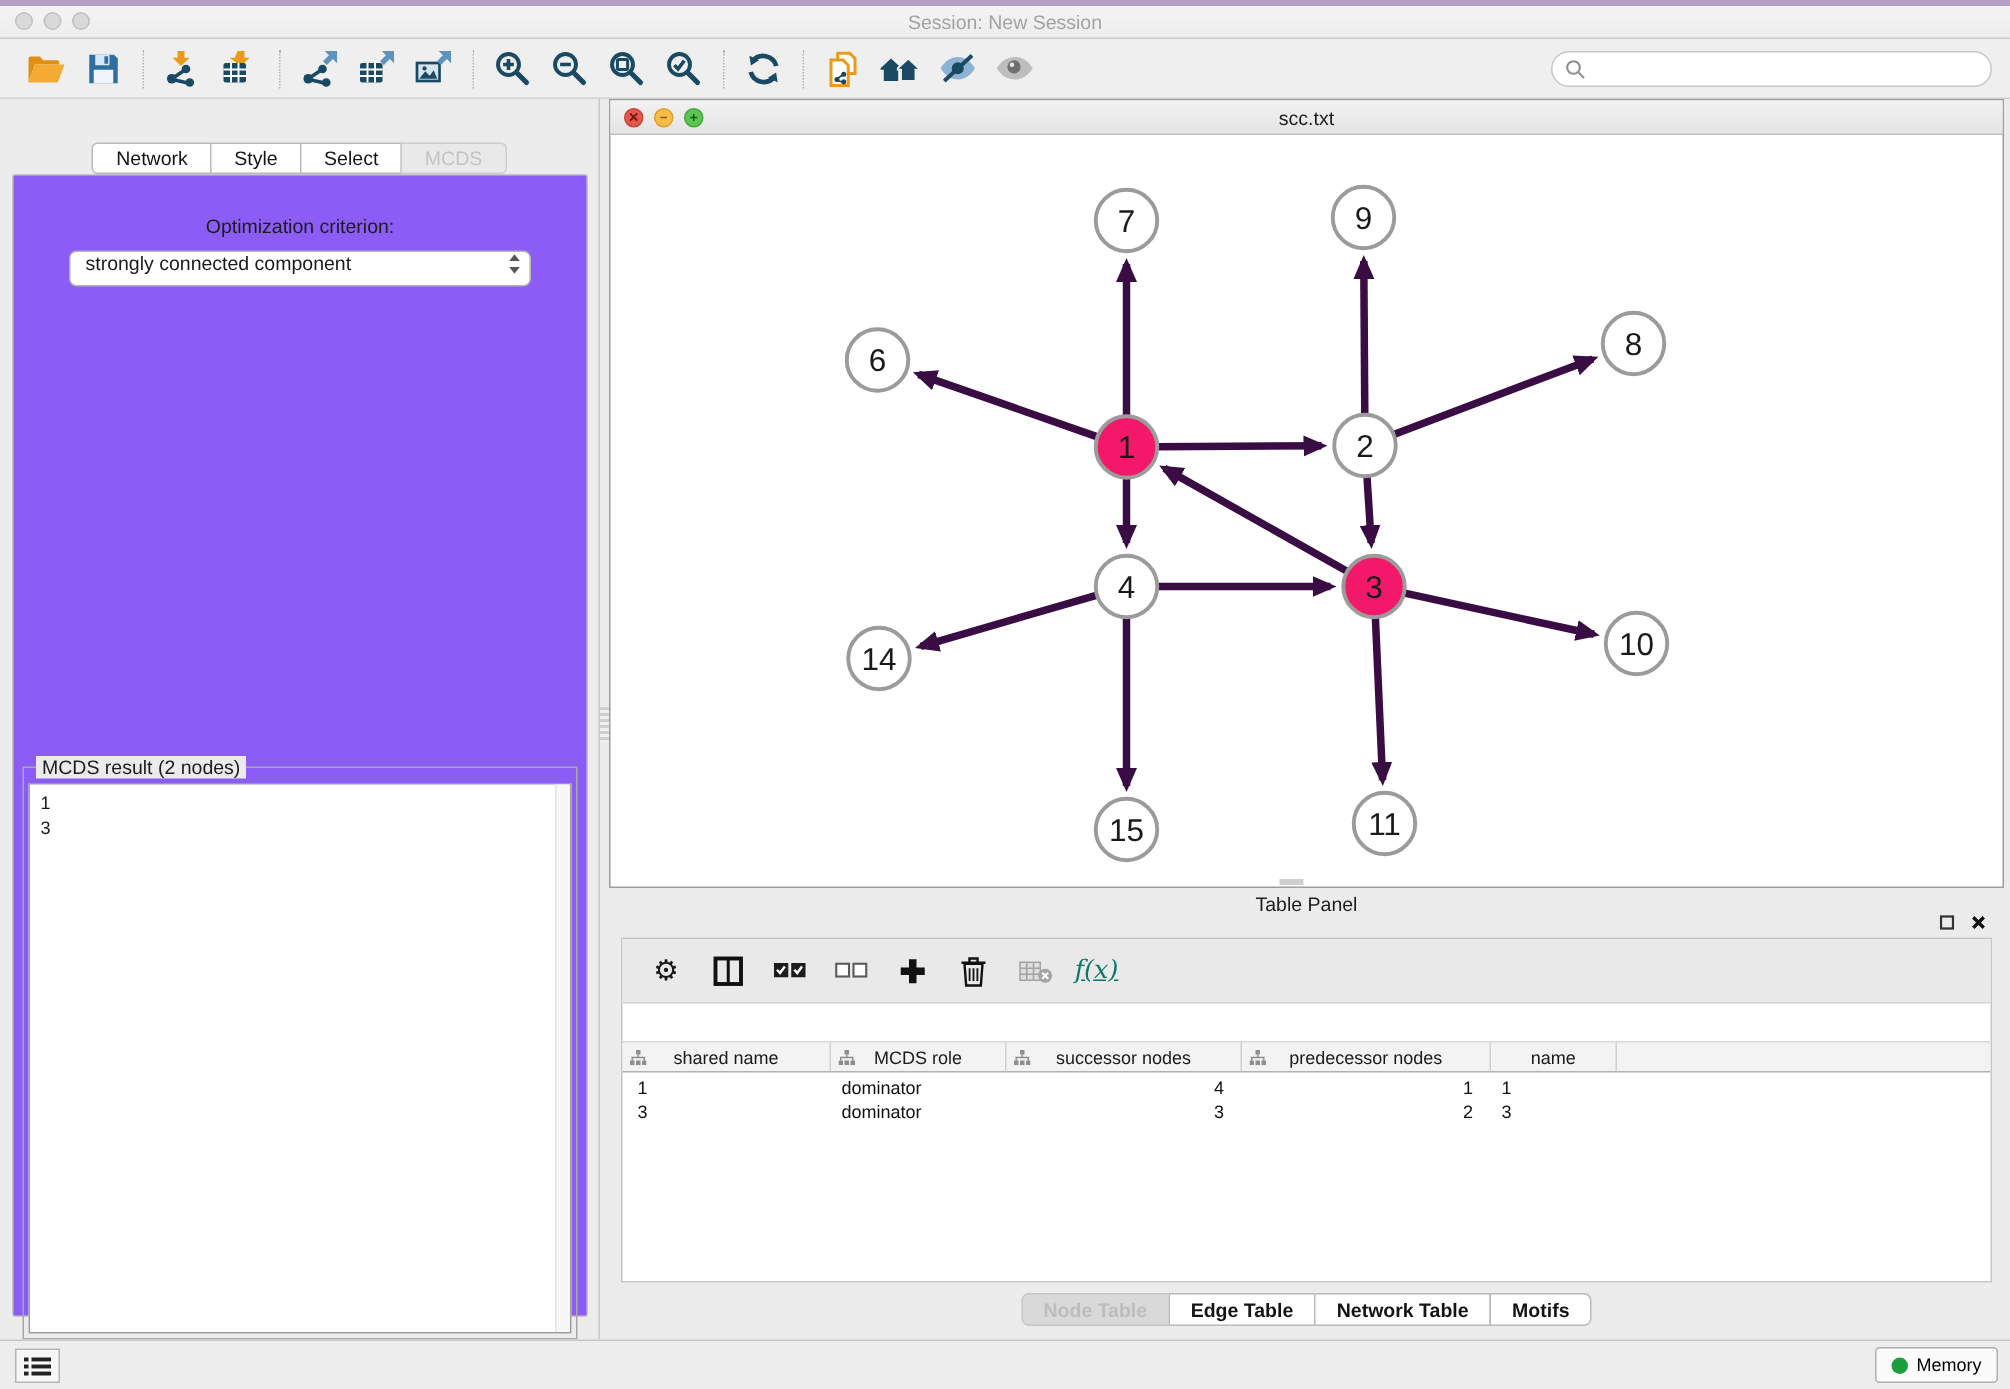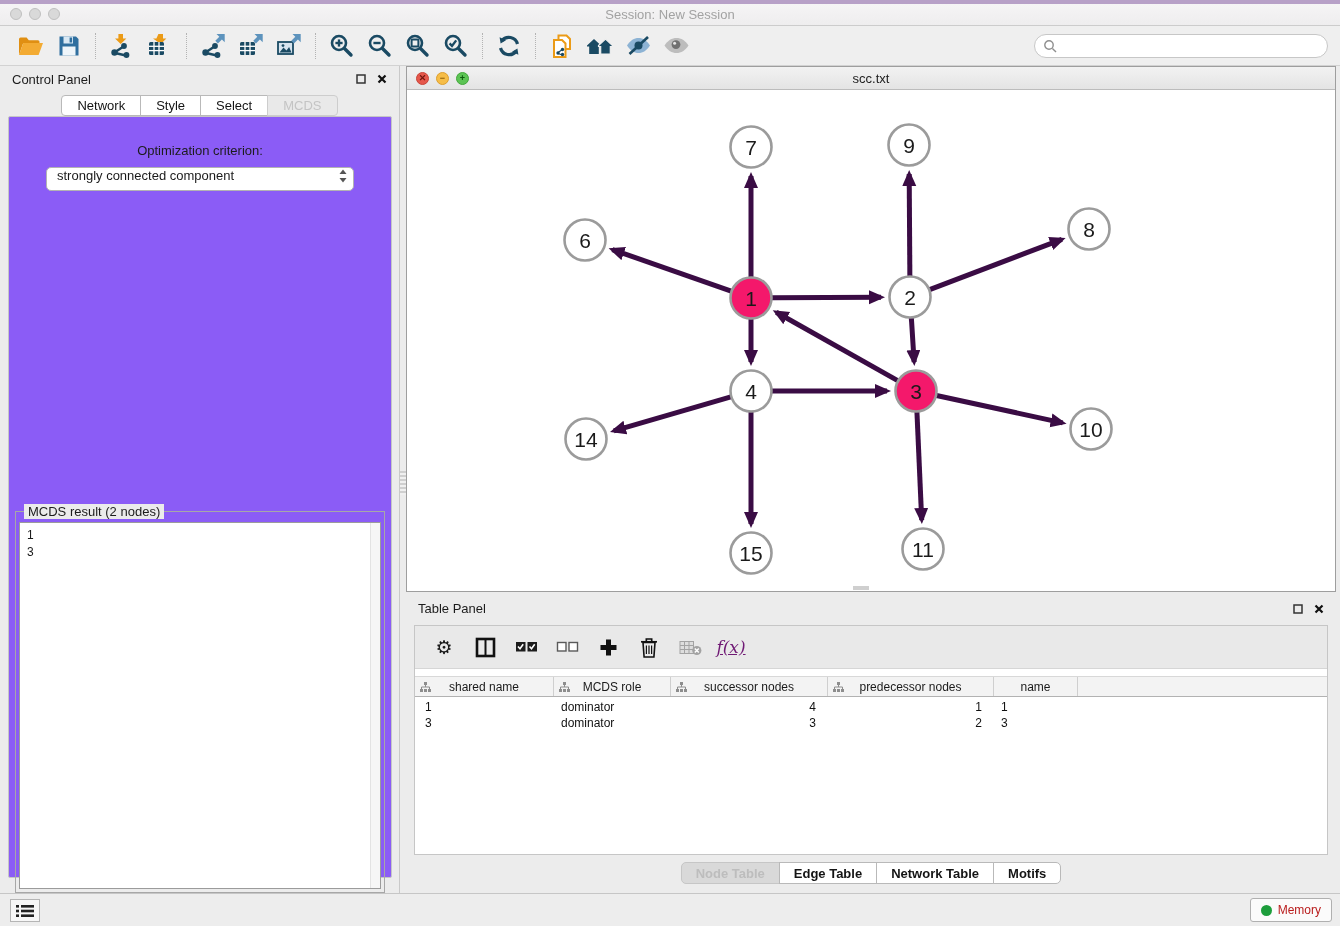--- a/index.html
+++ b/index.html
@@ -98,34 +98,34 @@
   .nw-light { width: 13px; height: 13px; border-radius: 50%; font-size: 9px; font-weight: bold; display:flex; align-items:center; justify-content:center; line-height: 1; }
   .nw-red { background: #e5574b; border: 1px solid #c94438; color: #71150e; }
   .nw-yellow { background: #f6bd47; border: 1px solid #dd9f2e; color: #8a5c07; }
   .nw-green { background: #5cc454; border: 1px solid #43a73c; color: #0d5c0d; }
   .nw-canvas { position: absolute; left: 0; top: 24px; right: 0; bottom: 0; }
   .nw-grip-left { position: absolute; left: -7px; top: 404px; width: 6px; height: 24px; background: repeating-linear-gradient(#cfcfcf 0 2px, #f0f0f0 2px 4px); }
   .nw-thumb-bottom { position: absolute; left: 446px; bottom: 1px; width: 16px; height: 4px; background: #cfcfcf; }
 
   
   .table-panel { position: absolute; left: 406px; top: 595px; width: 930px; height: 295px; background: #ececec; }
-  .tp-header { height: 27px; display: flex; align-items: center; padding: 0 12px; }
+  .tp-header { height: 27px; display: flex; align-items: center; padding: 0 12px; flex-direction: column; }
   .tp-container {
     position: absolute; left: 8px; top: 30px; width: 914px; height: 230px;
     border: 1px solid #c6c6c6; background: #fff; overflow: hidden;
   }
   .tp-toolbar {
     height: 43px; background: #e9e9e9; border-bottom: 1px solid #d6d6d6;
     display: flex; align-items: center; padding-left: 16px; gap: 15px;
   }
   .tp-tool-btn { width: 26px; height: 28px; border: none; background: transparent; display: flex; align-items: center; justify-content: center; }
   .gear-glyph { font-size: 19px; color: #1a1a1a; font-family: "DejaVu Sans", sans-serif; line-height: 1; }
-  .fx-glyph { font-family: "DejaVu Serif", serif; font-style: italic; font-size: 17px; color: #701a75; text-decoration: underline; }
+  .fx-glyph { font-family: "DejaVu Serif", serif; font-style: italic; font-size: 17px; color: #0f766e; text-decoration: underline; }
   .tp-thead {
-    margin-top: 7px; height: 21px; display: flex;
+    margin-top: 25px; height: 21px; display: flex;
     background: #f3f3f3; border-top: 1px solid #d8d8d8; border-bottom: 1px solid #b2b2b2;
   }
   .th { position: relative; display: flex; align-items: center; justify-content: center; font-size: 12px; color: #1a1a1a; border-right: 1px solid #cfcfcf; }
   .th .tree-ic { position: absolute; left: 5px; top: 5px; }
   .tr { display: flex; height: 16px; align-items: center; }
   .tr:first-child { margin-top: 2px; }
   .td { font-size: 12px; color: #111; white-space: nowrap; overflow: hidden; }
   .td-left   { text-align: left; padding-left: 10px; }
   .td-left2  { text-align: left; padding-left: 7px; }
   .td-right  { text-align: right; padding-right: 12px; }
@@ -143,21 +143,21 @@
     position: absolute; left: 0; top: 893px; width: 1340px; height: 33px;
     background: #ededed; border-top: 1px solid #c6c6c6;
   }
   .list-btn {
     position: absolute; left: 10px; top: 5px; width: 30px; height: 23px;
     background: #f7f7f7; border: 1px solid #b5b5b5; display: flex; align-items: center; justify-content: center;
   }
   .memory-btn {
     position: absolute; right: 8px; top: 4px; height: 24px;
     background: #fbfbfb; border: 1px solid #b0b0b0; border-radius: 3px;
-    display: flex; align-items: center; gap: 6px; padding: 0 10px; font-size: 12px; color: #b91c1c;
+    display: flex; align-items: center; gap: 6px; padding: 0 10px; font-size: 12px; color: #000000;
   }
   .memory-dot { width: 11px; height: 11px; border-radius: 50%; background: #1d9e3c; }
   .ic { display: flex; align-items: center; justify-content: center; }
 </style>
 </head>
 <body>
 
 <div class="titlebar">
   <div class="mac-lights">
     <span class="mac-light"></span>
@@ -359,39 +359,20 @@
       <svg width="14" height="14" viewBox="0 0 14 14">
           <circle cx="6" cy="6" r="4.2" fill="none" stroke="#8e8e8e" stroke-width="1.4"></circle>
           <line x1="9.4" y1="9.4" x2="13" y2="13" stroke="#8e8e8e" stroke-width="1.4"></line>
         </svg>
     </span>
     <input class="search-input" placeholder="" style="">
   </div>
 </div>
 
 <div class="control-panel">
-  <div class="cp-header">
-    <span class="panel-title">Control Panel</span>
-    <span class="panel-header-icons">
-      <button class="ph-btn">
-        <span class="ic">
-            <svg width="10" height="10">
-              <rect x="1" y="1" width="8" height="8" fill="none" stroke="#333" stroke-width="1.5"></rect>
-            </svg>
-          </span>
-      </button>
-      <button class="ph-btn">
-        <span class="ic">
-            <svg width="10" height="10">
-              <path d="M1.5 1.5l7 7M8.5 1.5l-7 7" stroke="#111" stroke-width="2.2"></path>
-            </svg>
-          </span>
-      </button>
-    </span>
-  </div>
   <div class="cp-tabs">
       <button class="seg">Network</button>
       <button class="seg">Style</button>
       <button class="seg">Select</button>
       <button class="seg seg-active">MCDS</button>
     </div>
   <div class="cp-body">
     <div class="opt-label">Optimization criterion:</div>
     <div class="opt-select">
       <span>strongly connected component</span>

